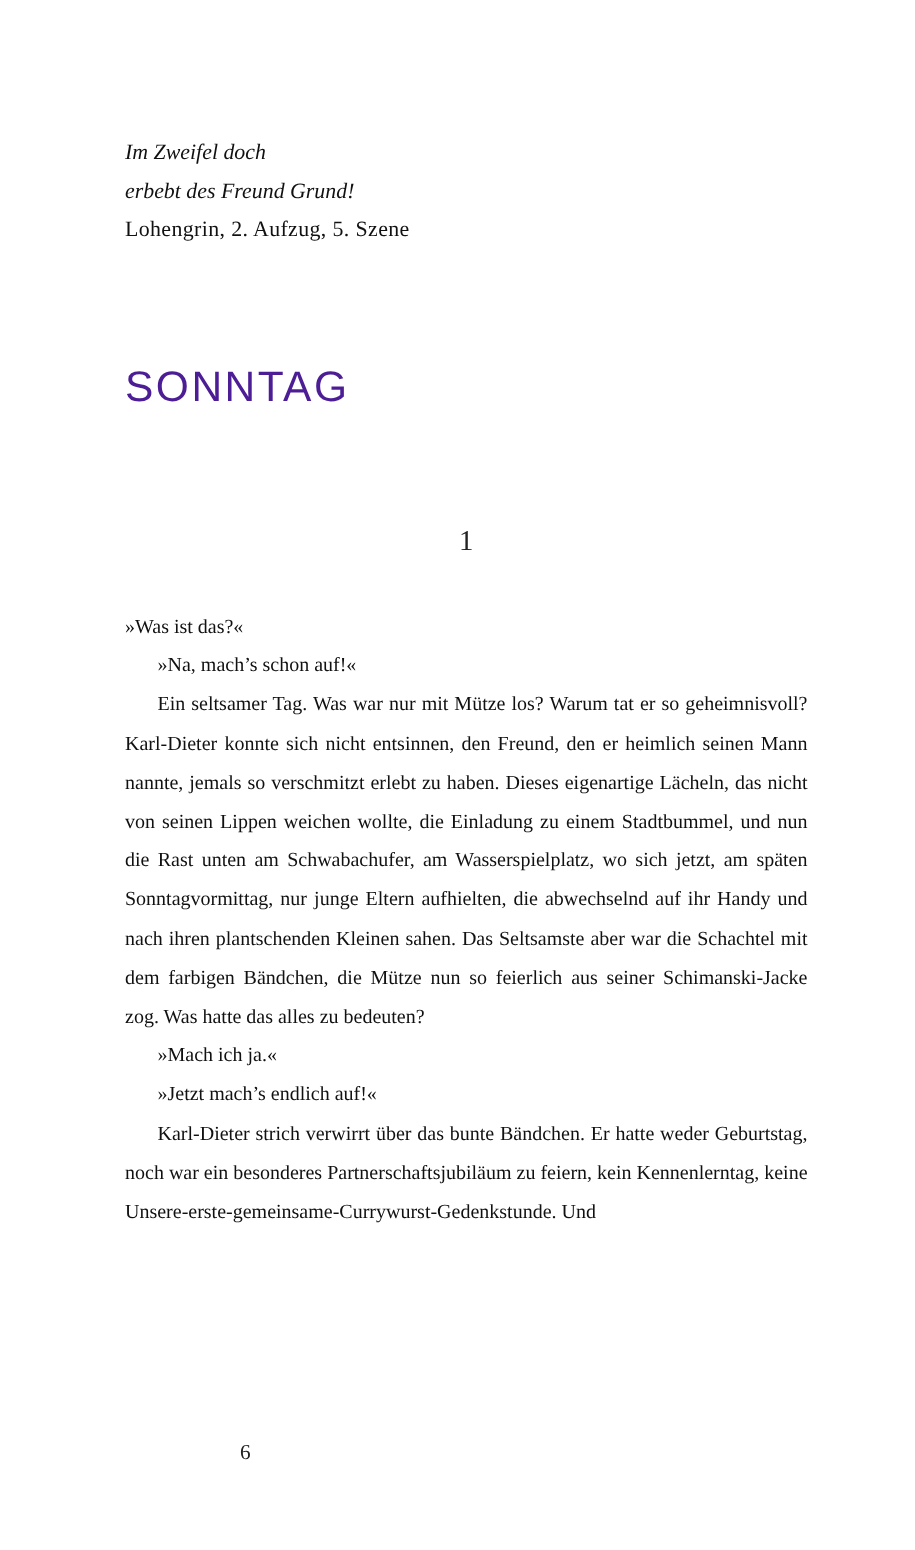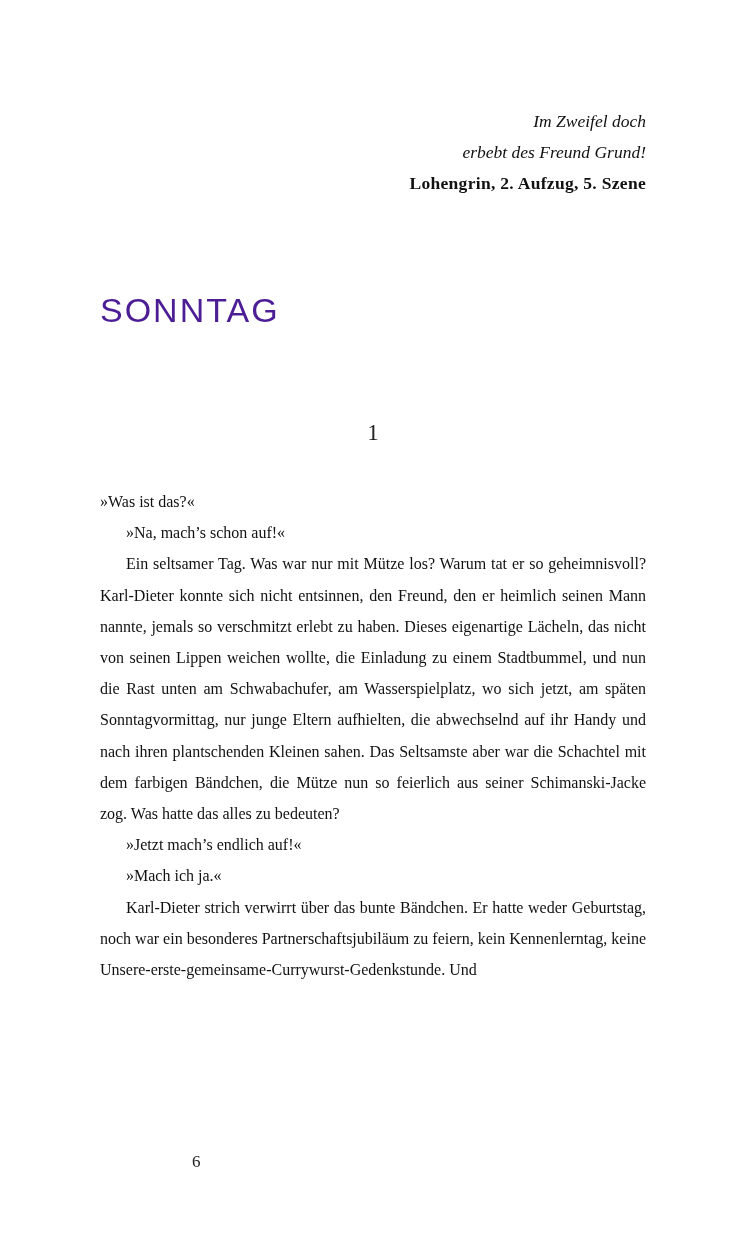--- a/index.html
+++ b/index.html
@@ -19,30 +19,30 @@
   }
   .content {
     position: absolute;
     top: 0;
     left: 100px;
     width: 546px;
   }
   
   .epigraph {
     margin-top: 106px;
-    text-align: right;
+    text-align: left;
     font-size: 17.5px;
     line-height: 31px;
   }
   .epigraph .quote-line {
     font-style: italic;
   }
   .epigraph .attribution {
     font-style: normal;
-    font-weight: bold;
+    font-weight: normal;
     letter-spacing: 0.3px;
   }
   
   .chapter-title {
     margin-top: 93px;
     font-family: "Liberation Sans", "DejaVu Sans", sans-serif;
     font-weight: 300;
     font-size: 34px;
     line-height: 36px;
     letter-spacing: 2px;
@@ -94,21 +94,21 @@
     </div>
 
     <h1 class="chapter-title" style="margin:93px 0 0 0;">SONNTAG</h1>
 
     <div class="section-number">1</div>
 
     <div class="body-text">
       <p>»Was ist das?«</p>
       <p class="indent">»Na, mach’s schon auf!«</p>
       <p class="indent">Ein seltsamer Tag. Was war nur mit Mütze los? Warum tat er so geheimnisvoll? Karl-Dieter konnte sich nicht entsinnen, den Freund, den er heimlich seinen Mann nannte, jemals so verschmitzt erlebt zu haben. Dieses eigenartige Lächeln, das nicht von seinen Lippen weichen wollte, die Einladung zu einem Stadtbummel, und nun die Rast unten am Schwabachufer, am Wasserspielplatz, wo sich jetzt, am späten Sonntagvormittag, nur junge Eltern aufhielten, die abwechselnd auf ihr Handy und nach ihren plantschenden Kleinen sahen. Das Seltsamste aber war die Schachtel mit dem farbigen Bändchen, die Mütze nun so feierlich aus seiner Schimanski-Jacke zog. Was hatte das alles zu bedeuten?</p>
+      <p class="indent">»Mach ich ja.«</p>
       <p class="indent">»Jetzt mach’s endlich auf!«</p>
-      <p class="indent">»Mach ich ja.«</p>
       <p class="indent">Karl-Dieter strich verwirrt über das bunte Bändchen. Er hatte weder Geburtstag, noch war ein besonderes Partnerschaftsjubiläum zu feiern, kein Kennenlerntag, keine Unsere-erste-gemeinsame-Currywurst-Gedenkstunde. Und</p>
     </div>
 
   </div>
 
   <div class="page-number">6</div>
 </div>
 
 </body></html>

